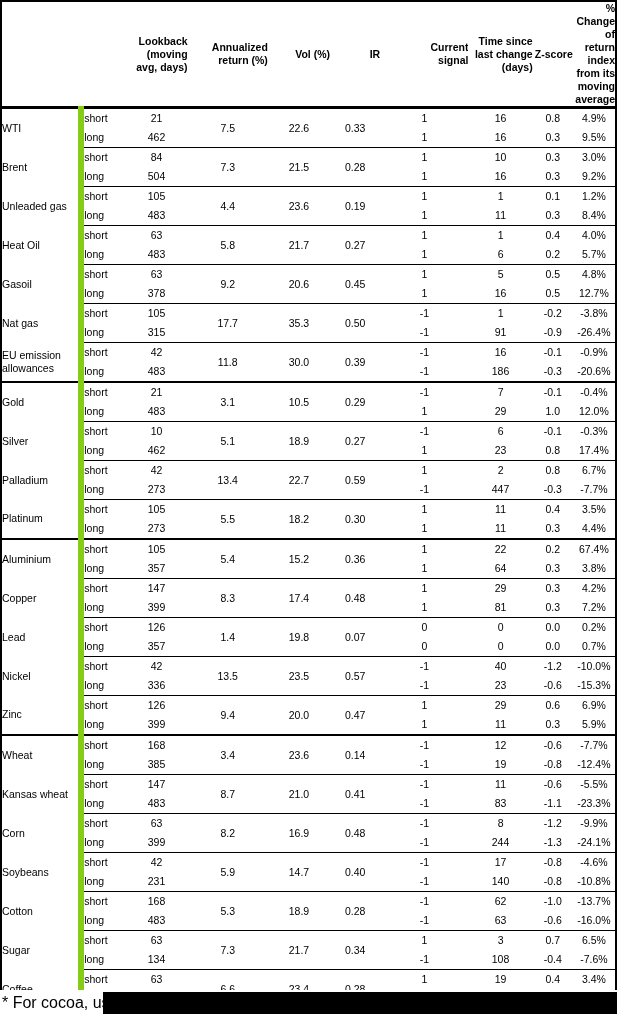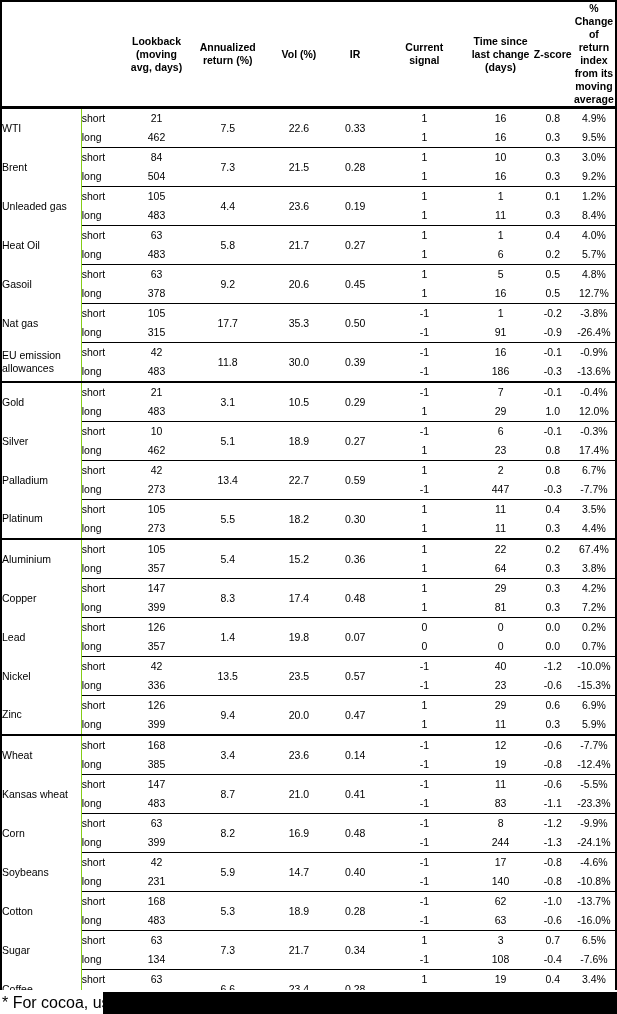--- a/index.html
+++ b/index.html
@@ -11,27 +11,27 @@
   table.sig {
     border-collapse: collapse; table-layout: fixed;
     width: 617px; box-sizing: border-box;
     border: 2px solid #000; border-bottom-width: 3px;
   }
   table.sig th, table.sig td {
     padding: 0; margin: 0; font-size: 10.5px; line-height: 13px;
     overflow: hidden; vertical-align: middle;
   }
   thead th {
-    height: 88px; font-weight: bold; text-align: center;
+    height: 88px; font-weight: bold; text-align: right;
     white-space: pre-line; border-bottom: 3px solid #000;
   }
   tbody td { height: 19px; text-align: center; font-weight: normal; }
   td.name-cell { text-align: left; padding-left: 3px; }
   td.leg-cell  { text-align: left; padding-left: 5px; }
-  td.vline { border-left: 1px solid #84cc16; }
+  td.vline { border-left: 6px solid #84cc16; }
   tr.group-start td:not(.name-cell) { border-top: 1px solid #000; }
   tr.section-start td { border-top: 2px solid #000; }
   .footnote {
     position: absolute; left: 0; right: 0; bottom: 0; height: 24px;
     background: #fff;
   }
   .footnote .fn-text {
     position: absolute; left: 2px; top: 4px;
     font-size: 16px; white-space: nowrap;
   }
@@ -213,21 +213,21 @@
           <td>16</td>
           <td>-0.1</td>
           <td>-0.9%</td>
         </tr>
         <tr>
           <td class="leg-cell vline">long</td>
           <td>483</td>
           <td>-1</td>
           <td>186</td>
           <td>-0.3</td>
-          <td>-13.6%</td>
+          <td>-20.6%</td>
         </tr>
         <tr class="section-start">
           <td class="name-cell" rowspan="2">Gold</td>
           <td class="leg-cell vline">short</td>
           <td>21</td>
           <td rowspan="2">3.1</td>
           <td rowspan="2">10.5</td>
           <td rowspan="2">0.29</td>
           <td>-1</td>
           <td>7</td>

